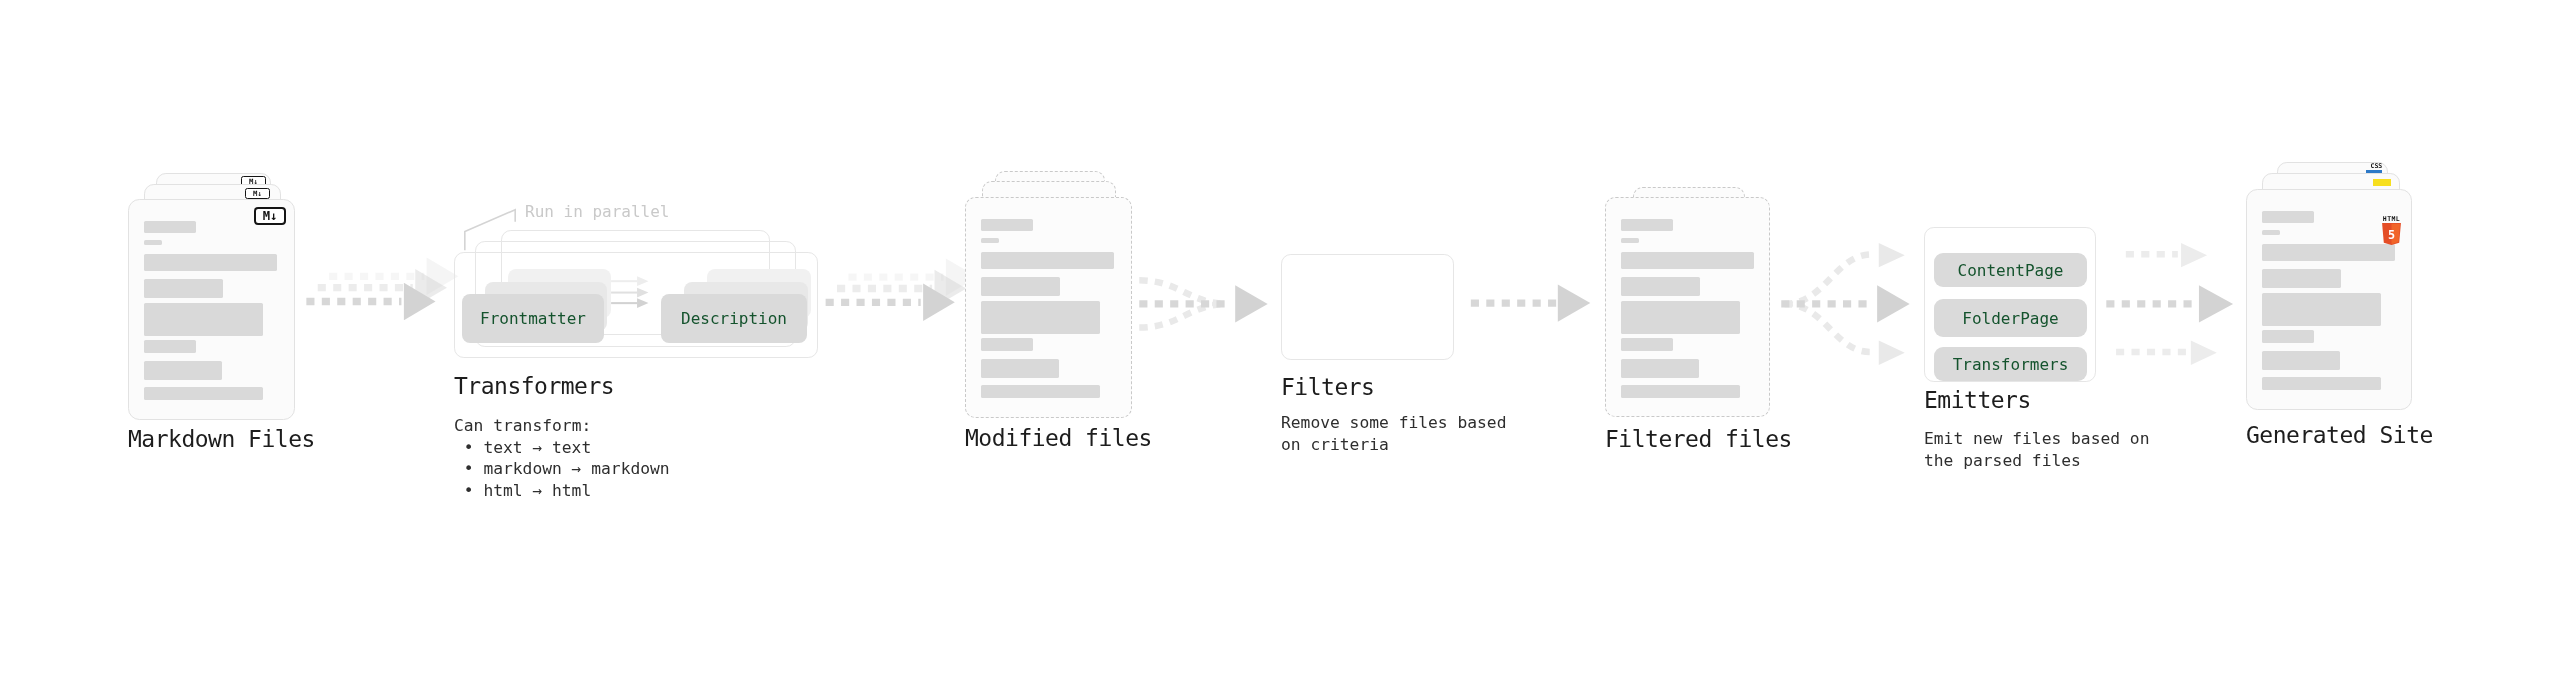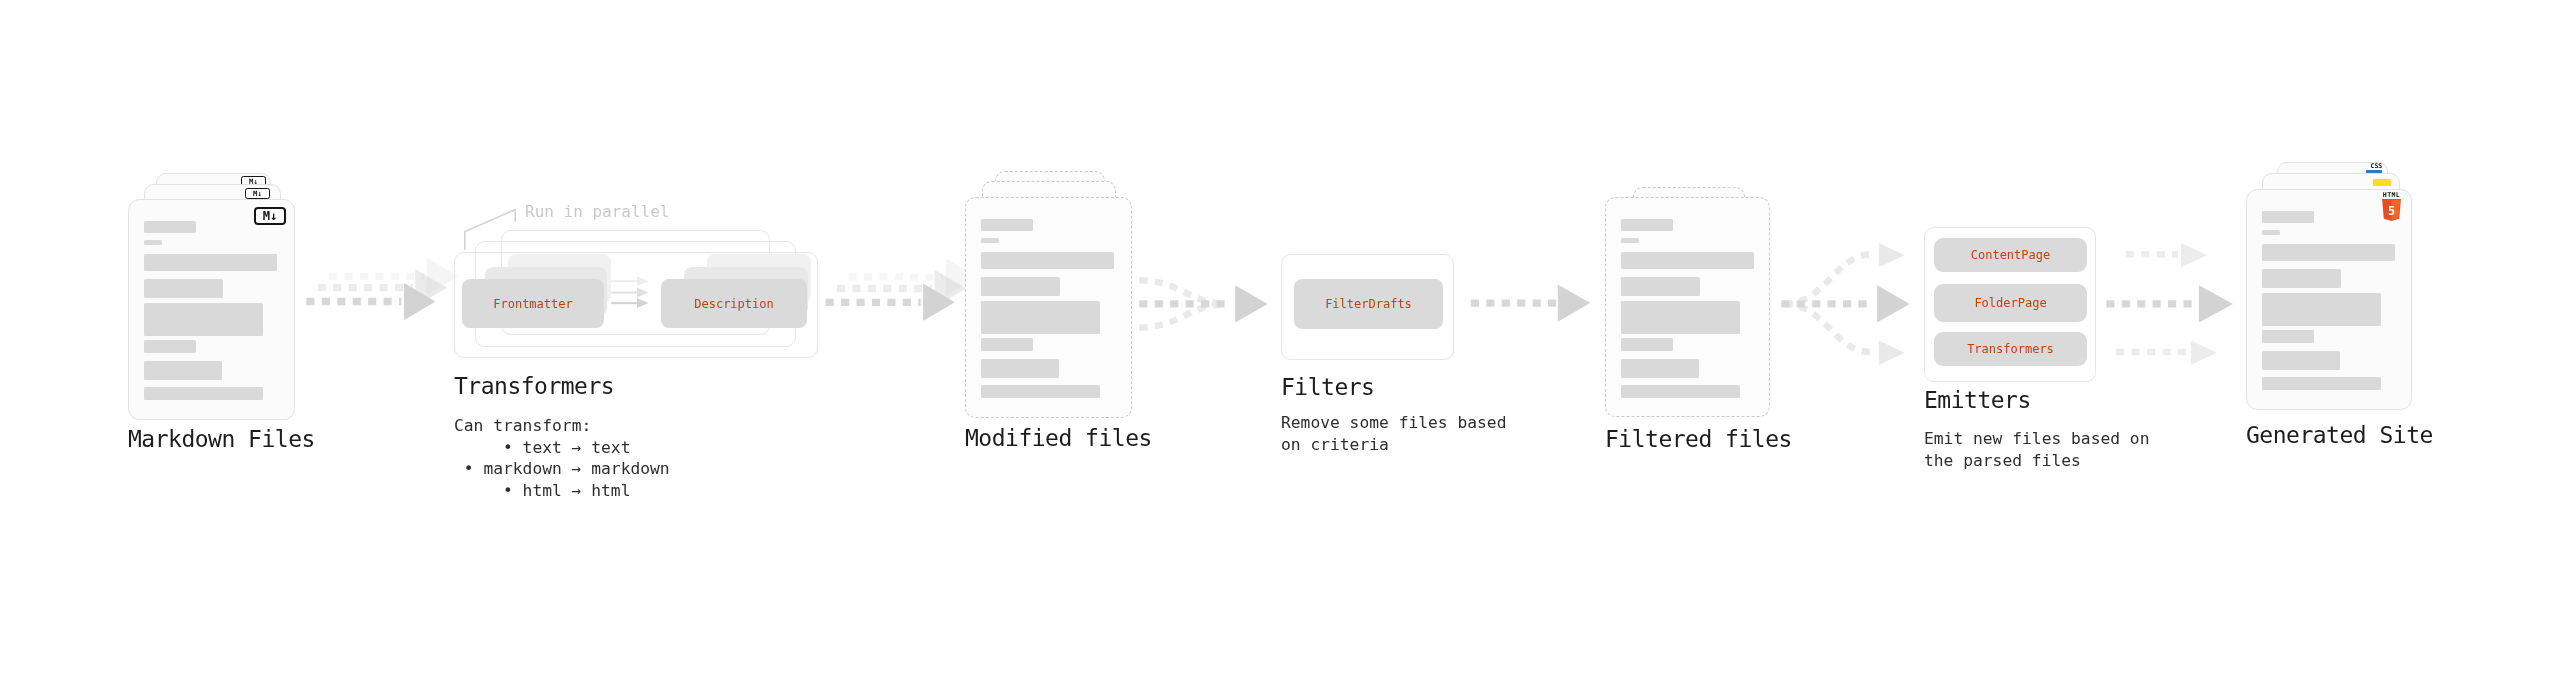--- a/index.html
+++ b/index.html
@@ -20,42 +20,42 @@
   .b5{width:119px;height:32.5px;margin-top:4.9px;}
   .b6{width:52px;height:13px;margin-top:4.9px;}
   .b7{width:78px;height:19.5px;margin-top:7.3px;}
   .b8{width:119px;height:13px;margin-top:6.5px;}
 
   
   .obox{position:absolute;border:1.6px solid #e6e6e6;border-radius:9.8px;background:transparent;}
 
   
   .pill{position:absolute;background:#dadada;border-radius:8.1px;display:flex;align-items:center;
-        justify-content:center;font-size:12px;color:#c2410c;white-space:nowrap;}
+        justify-content:center;font-size:16px;color:#14532d;white-space:nowrap;margin-top:15px;}
   .pill.g1{background:#e8e8e8;}
   .pill.g2{background:#f1f1f1;}
 
   
   .title{position:absolute;font-size:23px;line-height:24.4px;letter-spacing:-0.5px;color:#1d1d1d;white-space:nowrap;}
   .desc{position:absolute;font-size:16.3px;color:#2e2e2e;}
   .desc p{margin:0;line-height:21.5px;white-space:nowrap;}
-  .desc p.indent{padding-left:9.8px;text-align:center;}
+  .desc p.indent{padding-left:9.8px;}
   .note{position:absolute;font-size:16px;line-height:18px;color:#c9c9c9;white-space:nowrap;}
 
   
   .md-badge{position:absolute;background:#ffffff;border:2px solid #151515;border-radius:4.1px;
             color:#151515;font-weight:bold;display:flex;align-items:center;justify-content:center;
             width:32px;height:18px;font-size:12.2px;}
   .md-badge.sm{width:25px;height:10.6px;font-size:7.3px;border-width:1.6px;border-radius:2.4px;}
   .css-badge{position:absolute;width:16.3px;text-align:center;}
   .css-badge .t{display:block;font-size:6.5px;line-height:6.5px;font-weight:bold;color:#111;text-align:right;}
   .css-badge .u{display:block;height:2.4px;background:#2d79c7;margin-top:0.8px;}
   .js-badge{position:absolute;width:18px;height:7.3px;background:#f7df1e;}
   .html5-badge{position:absolute;width:23px;text-align:center;}
-  .html5-badge .t{display:block;font-size:6.5px;line-height:7.3px;font-weight:bold;letter-spacing:0.4px;color:#111;}
+  .html5-badge .t{display:block;font-size:6.5px;line-height:7.3px;font-weight:bold;letter-spacing:0.4px;color:#111;margin-top:24px;}
 </style>
 </head>
 <body>
 
 <div class="canvas">
 
   <svg class="connectors" width="2576" height="681" xmlns="http://www.w3.org/2000/svg" viewBox="0 0 3170 838">
     <defs>
       <g id="ff">
         <line x1="0" y1="0" x2="117" y2="0" stroke="#d7d7d7" stroke-width="9" stroke-dasharray="10 9"></line>
@@ -160,21 +160,20 @@
     <i class="bar b3"></i>
     <i class="bar b4"></i>
     <i class="bar b5"></i>
     <i class="bar b6"></i>
     <i class="bar b7"></i>
     <i class="bar b8"></i>
   </div>
   <div class="title" style="left:965px;top:426px">Modified files</div>
 
   <div class="obox" style="left:1281px;top:254px;width:173px;height:106px"></div>
-  <div class="pill" style="left:1294px;top:279px;width:149px;height:50px">FilterDrafts</div>
   <div class="title" style="left:1281px;top:375px">Filters</div>
   <div class="desc" style="left:1281px;top:412px">
     <p>Remove some files based</p>
     <p>on criteria</p>
   </div>
 
   <div class="card dashed back" style="left:1633px;top:187px;width:112px;height:49px"></div>
   <div class="card dashed" style="left:1605px;top:197px;width:165px;height:220px">
     <i class="bar b1"></i>
     <i class="bar b2"></i>

